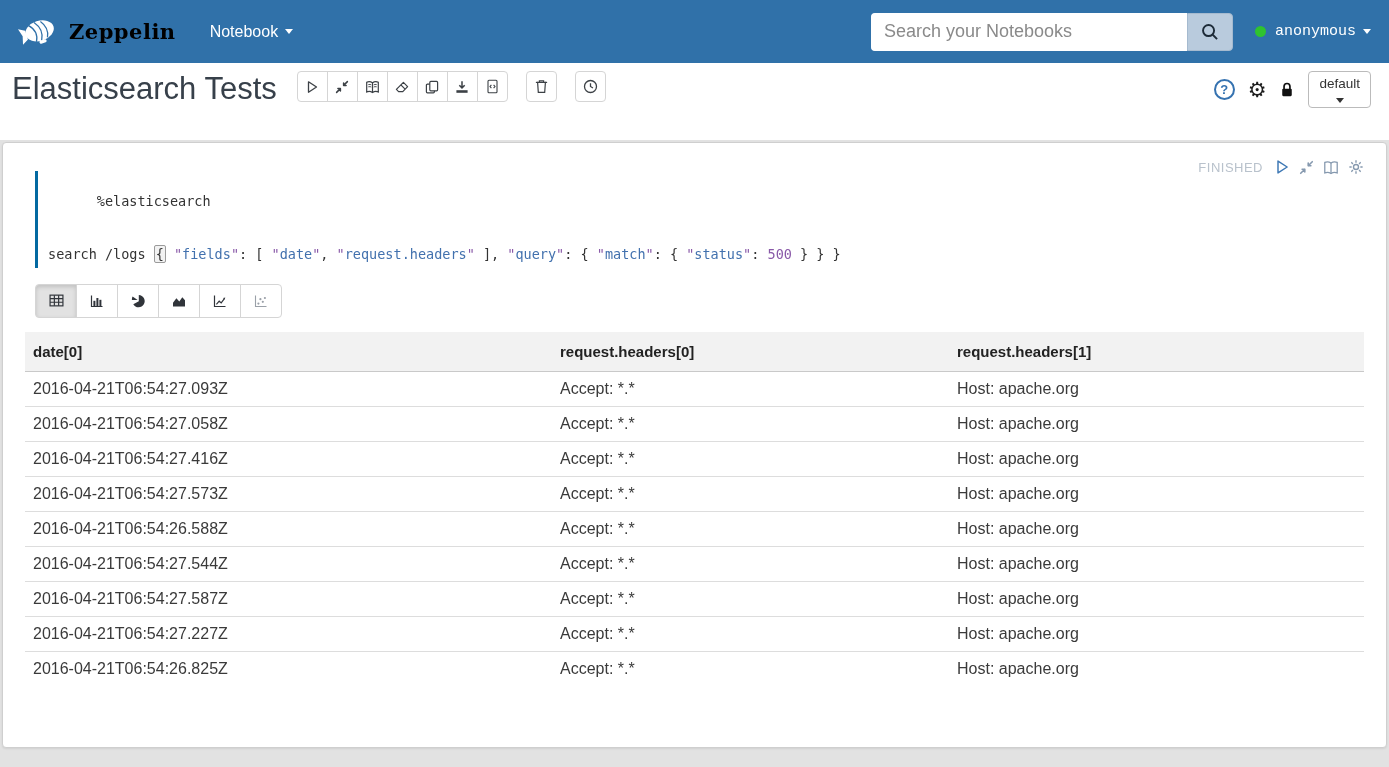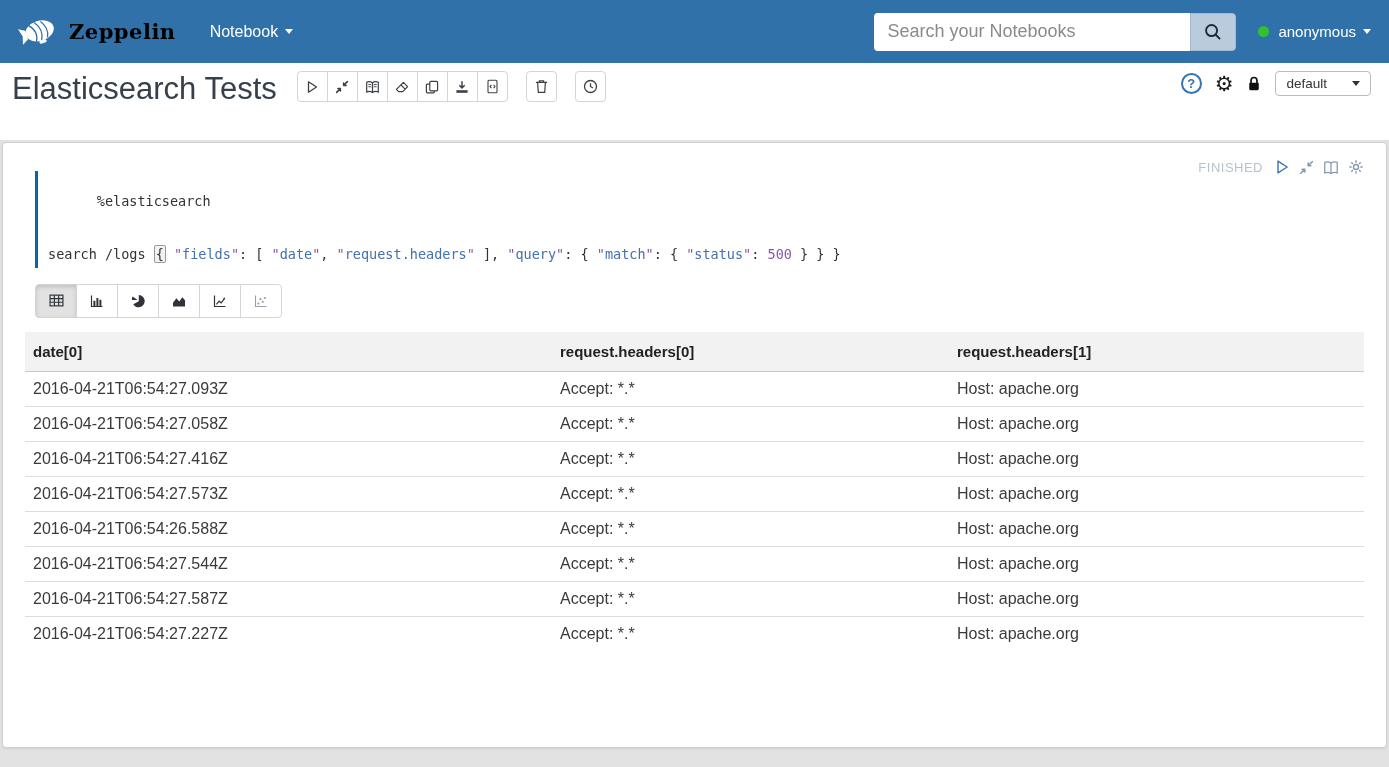--- a/index.html
+++ b/index.html
@@ -11,35 +11,35 @@
   .brand { display:flex; align-items:center; gap:9px; cursor:pointer; }
   .brand-name { font-family:"DejaVu Serif", serif; font-weight:bold; font-size:21px; color:#000000; letter-spacing:.5px; }
   .nav-item { margin-left:34px; color:#fff; font-size:16px; display:flex; align-items:center; gap:7px; cursor:pointer; }
   .caret { width:0; height:0; border-left:4px solid transparent; border-right:4px solid transparent; border-top:5px solid currentColor; display:inline-block; }
   .nav-right { margin-left:auto; display:flex; align-items:center; }
   .search-group { display:flex; height:38px; }
   .search-input { width:316px; height:38px; border:1px solid #fff; border-right:none; border-radius:4px 0 0 4px; padding:0 12px; font-size:18px; outline:none; color:#333; }
   .search-input::placeholder { color:#8a8a8a; }
   .search-btn { width:46px; height:38px; background:#b9cbdd; border:1px solid #a5bacf; border-radius:0 4px 4px 0; display:flex; align-items:center; justify-content:center; color:#1d2b38; cursor:pointer; }
   .status-dot { width:11px; height:11px; border-radius:50%; background:#2fc32f; margin:0 9px 0 22px; }
-  .user-item { color:#fff; font-size:15px; display:flex; align-items:center; gap:7px; cursor:pointer; }
+  .user-item { color:#fff; font-size:15px; display:flex; align-items:center; gap:7px; cursor:pointer;font-family:Liberation Mono, monospace; }
 
   
   .titlebar { background:#fff; height:77px; display:flex; align-items:flex-start; padding:8px 18px 6px 12px; }
   .note-title { font-size:31px; font-weight:400; color:#37404a; margin-right:20px; white-space:nowrap; }
   .btn-group { display:flex; }
   .tbtn { min-width:31px; height:31px; padding:0 7px; background:#fff; border:1px solid #d5d5d5; display:inline-flex; align-items:center; justify-content:center; color:#3c4146; cursor:pointer; margin-left:-1px; }
   .btn-group .tbtn:first-child { border-radius:4px 0 0 4px; margin-left:0; }
   .btn-group .tbtn:last-child { border-radius:0 4px 4px 0; }
   .tbtn.single { border-radius:4px; margin-left:0; } .gap18 { width:18px; }
   .title-right { margin-left:auto; display:flex; align-items:center; gap:13px; }
   .help-circle { width:21px; height:21px; border:2px solid #3572b0; border-radius:50%; color:#3572b0; font-size:13px; font-weight:bold; display:flex; align-items:center; justify-content:center; cursor:pointer; }
   .gear-glyph { font-size:21px; color:#1d1d1d; line-height:1; cursor:pointer; }
   .lock-wrap { color:#111; cursor:pointer; display:flex; }
-  .rev-btn { display:flex; align-items:center; gap:25px; border:1px solid #bbb; border-radius:4px; background:#fff; padding:4px 10px; font-size:13.5px; color:#333; cursor:pointer; }
+  .rev-btn { display:flex; align-items:center; gap:7px; border:1px solid #bbb; border-radius:4px; background:#fff; padding:4px 10px; font-size:13.5px; color:#333; cursor:pointer;flex-direction:column; }
 
   
   .card { margin:2px; height:606px; background:#fff; border:1px solid #cfcfcf; border-radius:4px; box-shadow:0 1px 2px rgba(0,0,0,.08); position:relative; overflow:hidden; }
   .para-controls { position:absolute; top:16px; right:22px; display:flex; align-items:center; gap:9px; }
   .status-text { font-size:13px; color:#b9c2cc; letter-spacing:.5px; margin-right:2px; }
   .pc-icon { color:#8699af; display:flex; cursor:pointer; }
   .pc-icon.play { color:#3f79b5; }
 
   .code-block { margin:28px 260px 0 32px; border-left:3px solid #0369a1; padding:2px 0 4px 10px; font-family:"DejaVu Sans Mono", monospace; font-size:13.5px; color:#333; line-height:1.4; }
   .code-line { margin-bottom:15px; white-space:pre; }
@@ -348,16 +348,21 @@
       <tr>
         <td>2016-04-21T06:54:27.587Z</td>
         <td>Accept: *.*</td>
         <td>Host: apache.org</td>
       </tr>
       <tr>
         <td>2016-04-21T06:54:27.227Z</td>
         <td>Accept: *.*</td>
         <td>Host: apache.org</td>
       </tr>
+      <tr>
+        <td>2016-04-21T06:54:26.825Z</td>
+        <td>Accept: *.*</td>
+        <td>Host: apache.org</td>
+      </tr>
     </tbody>
   </table>
 
 </div>
 
 </body></html>

